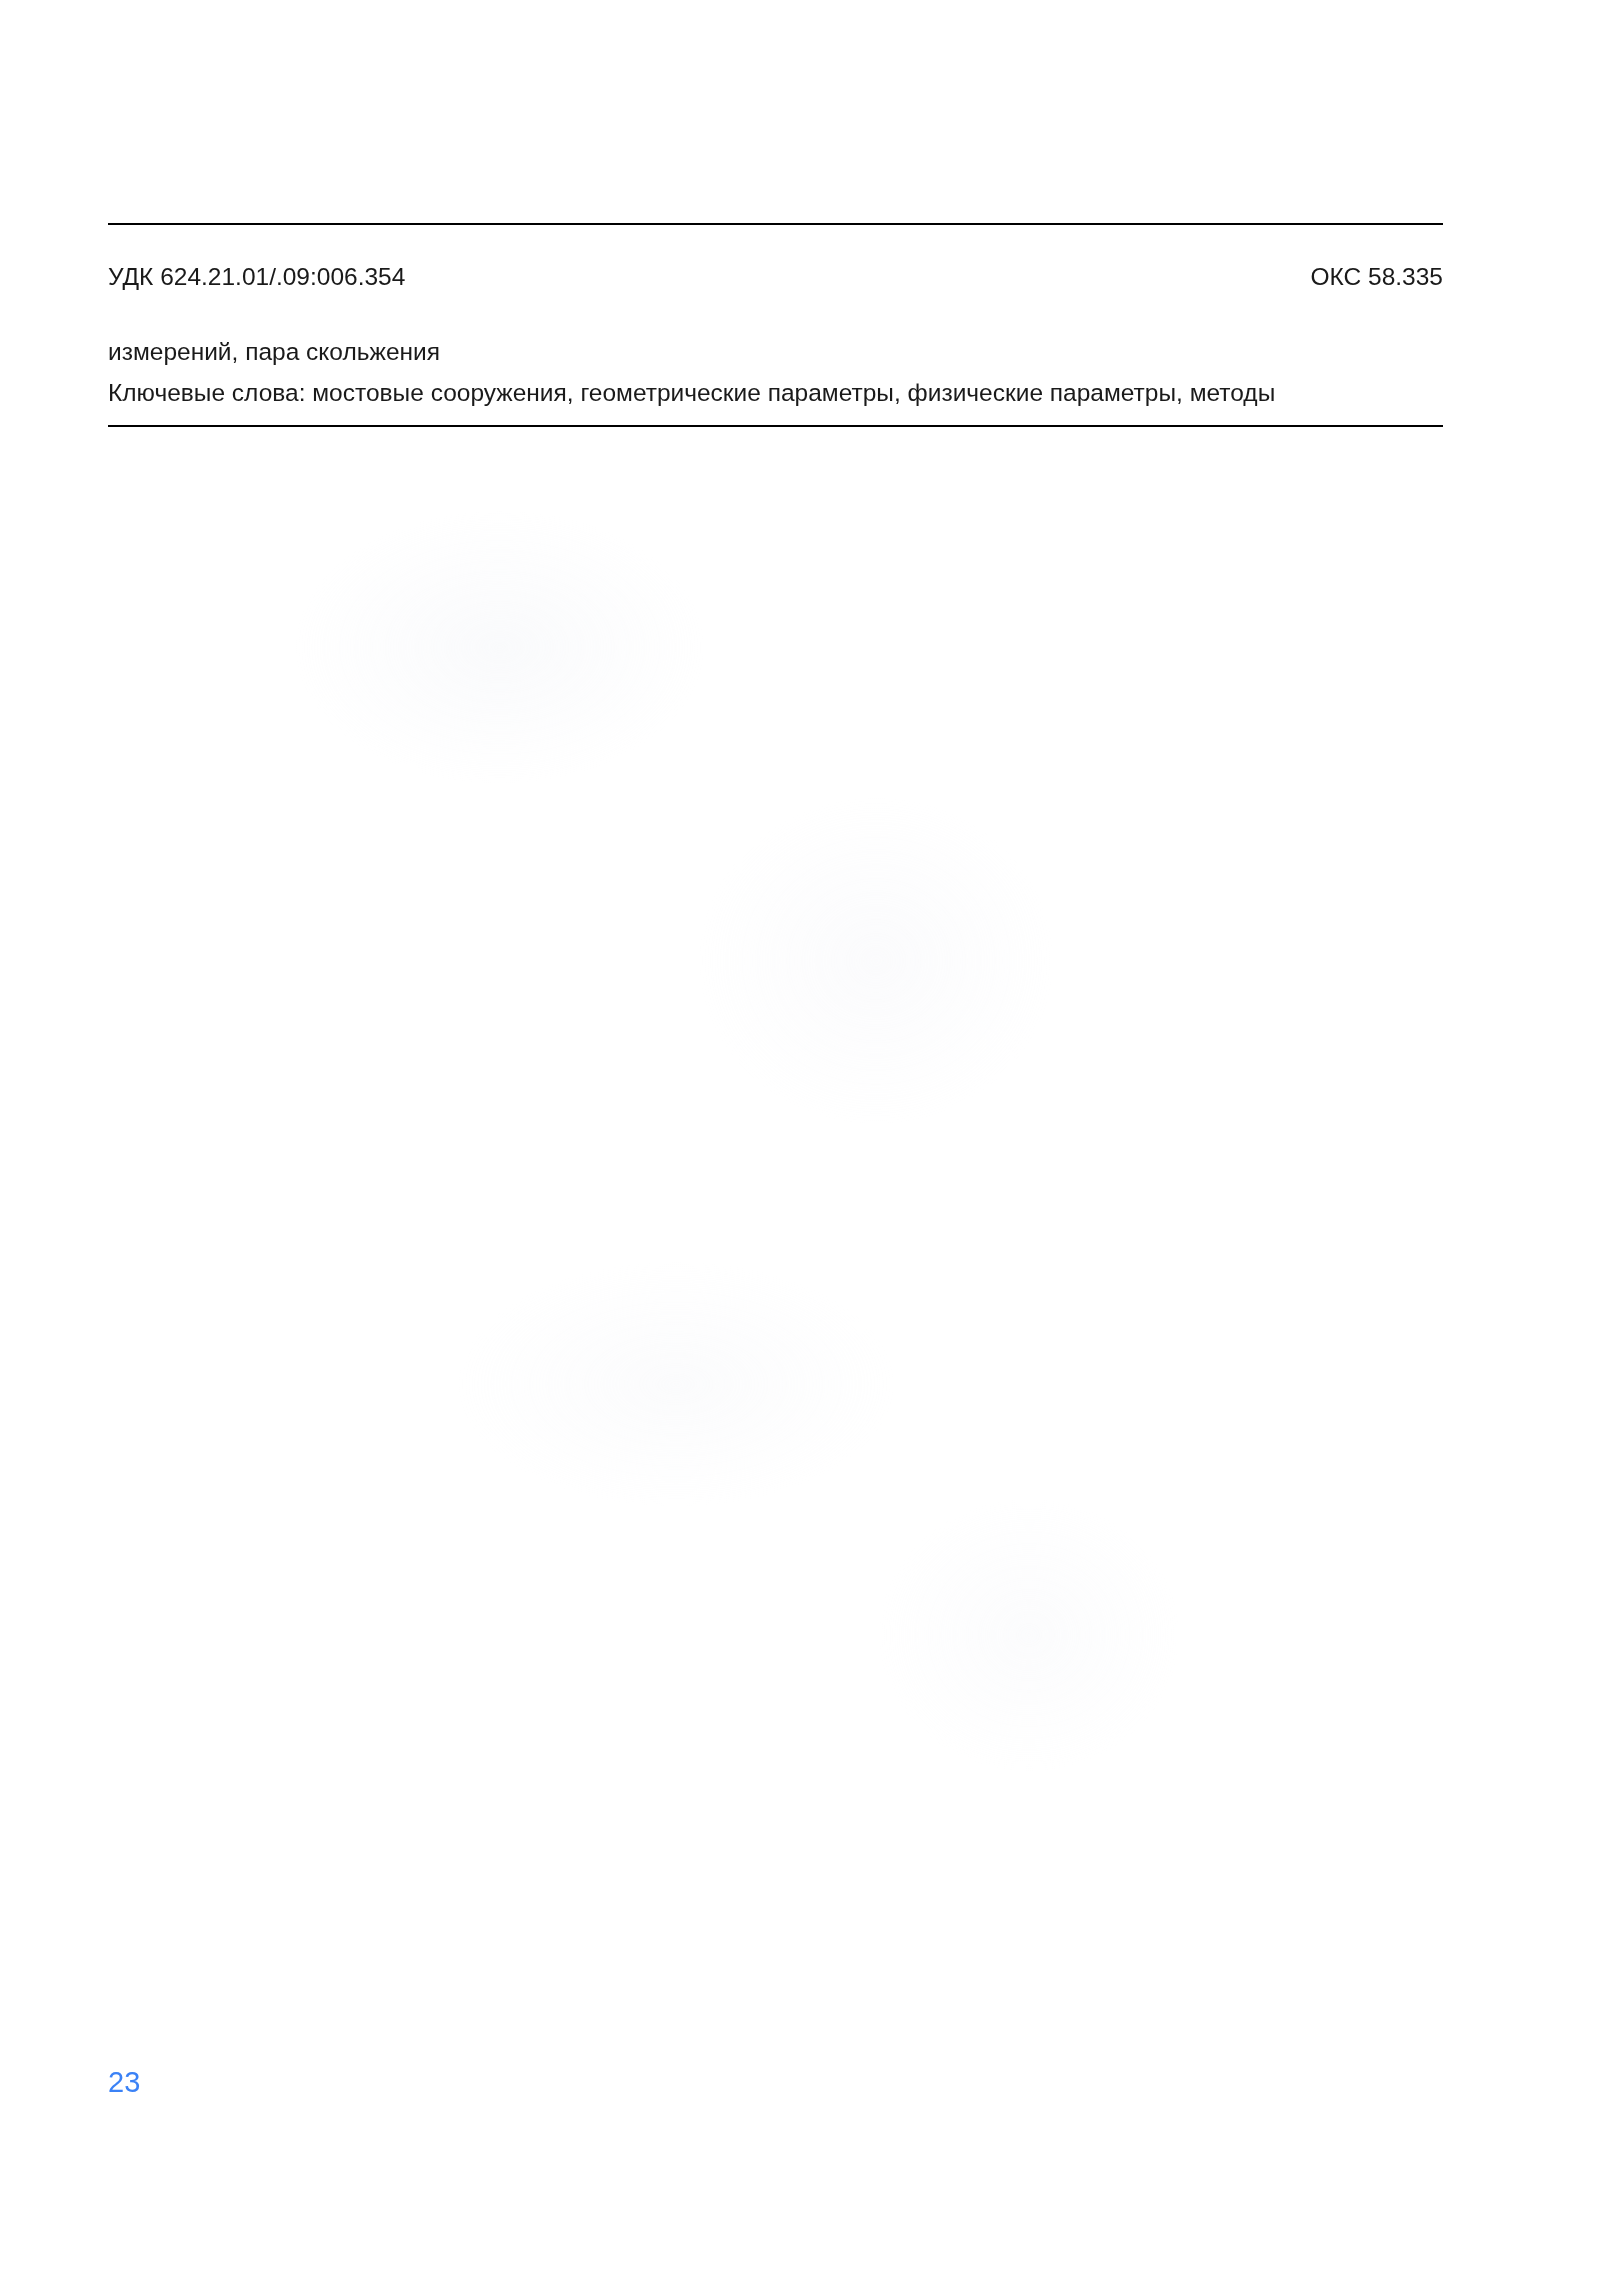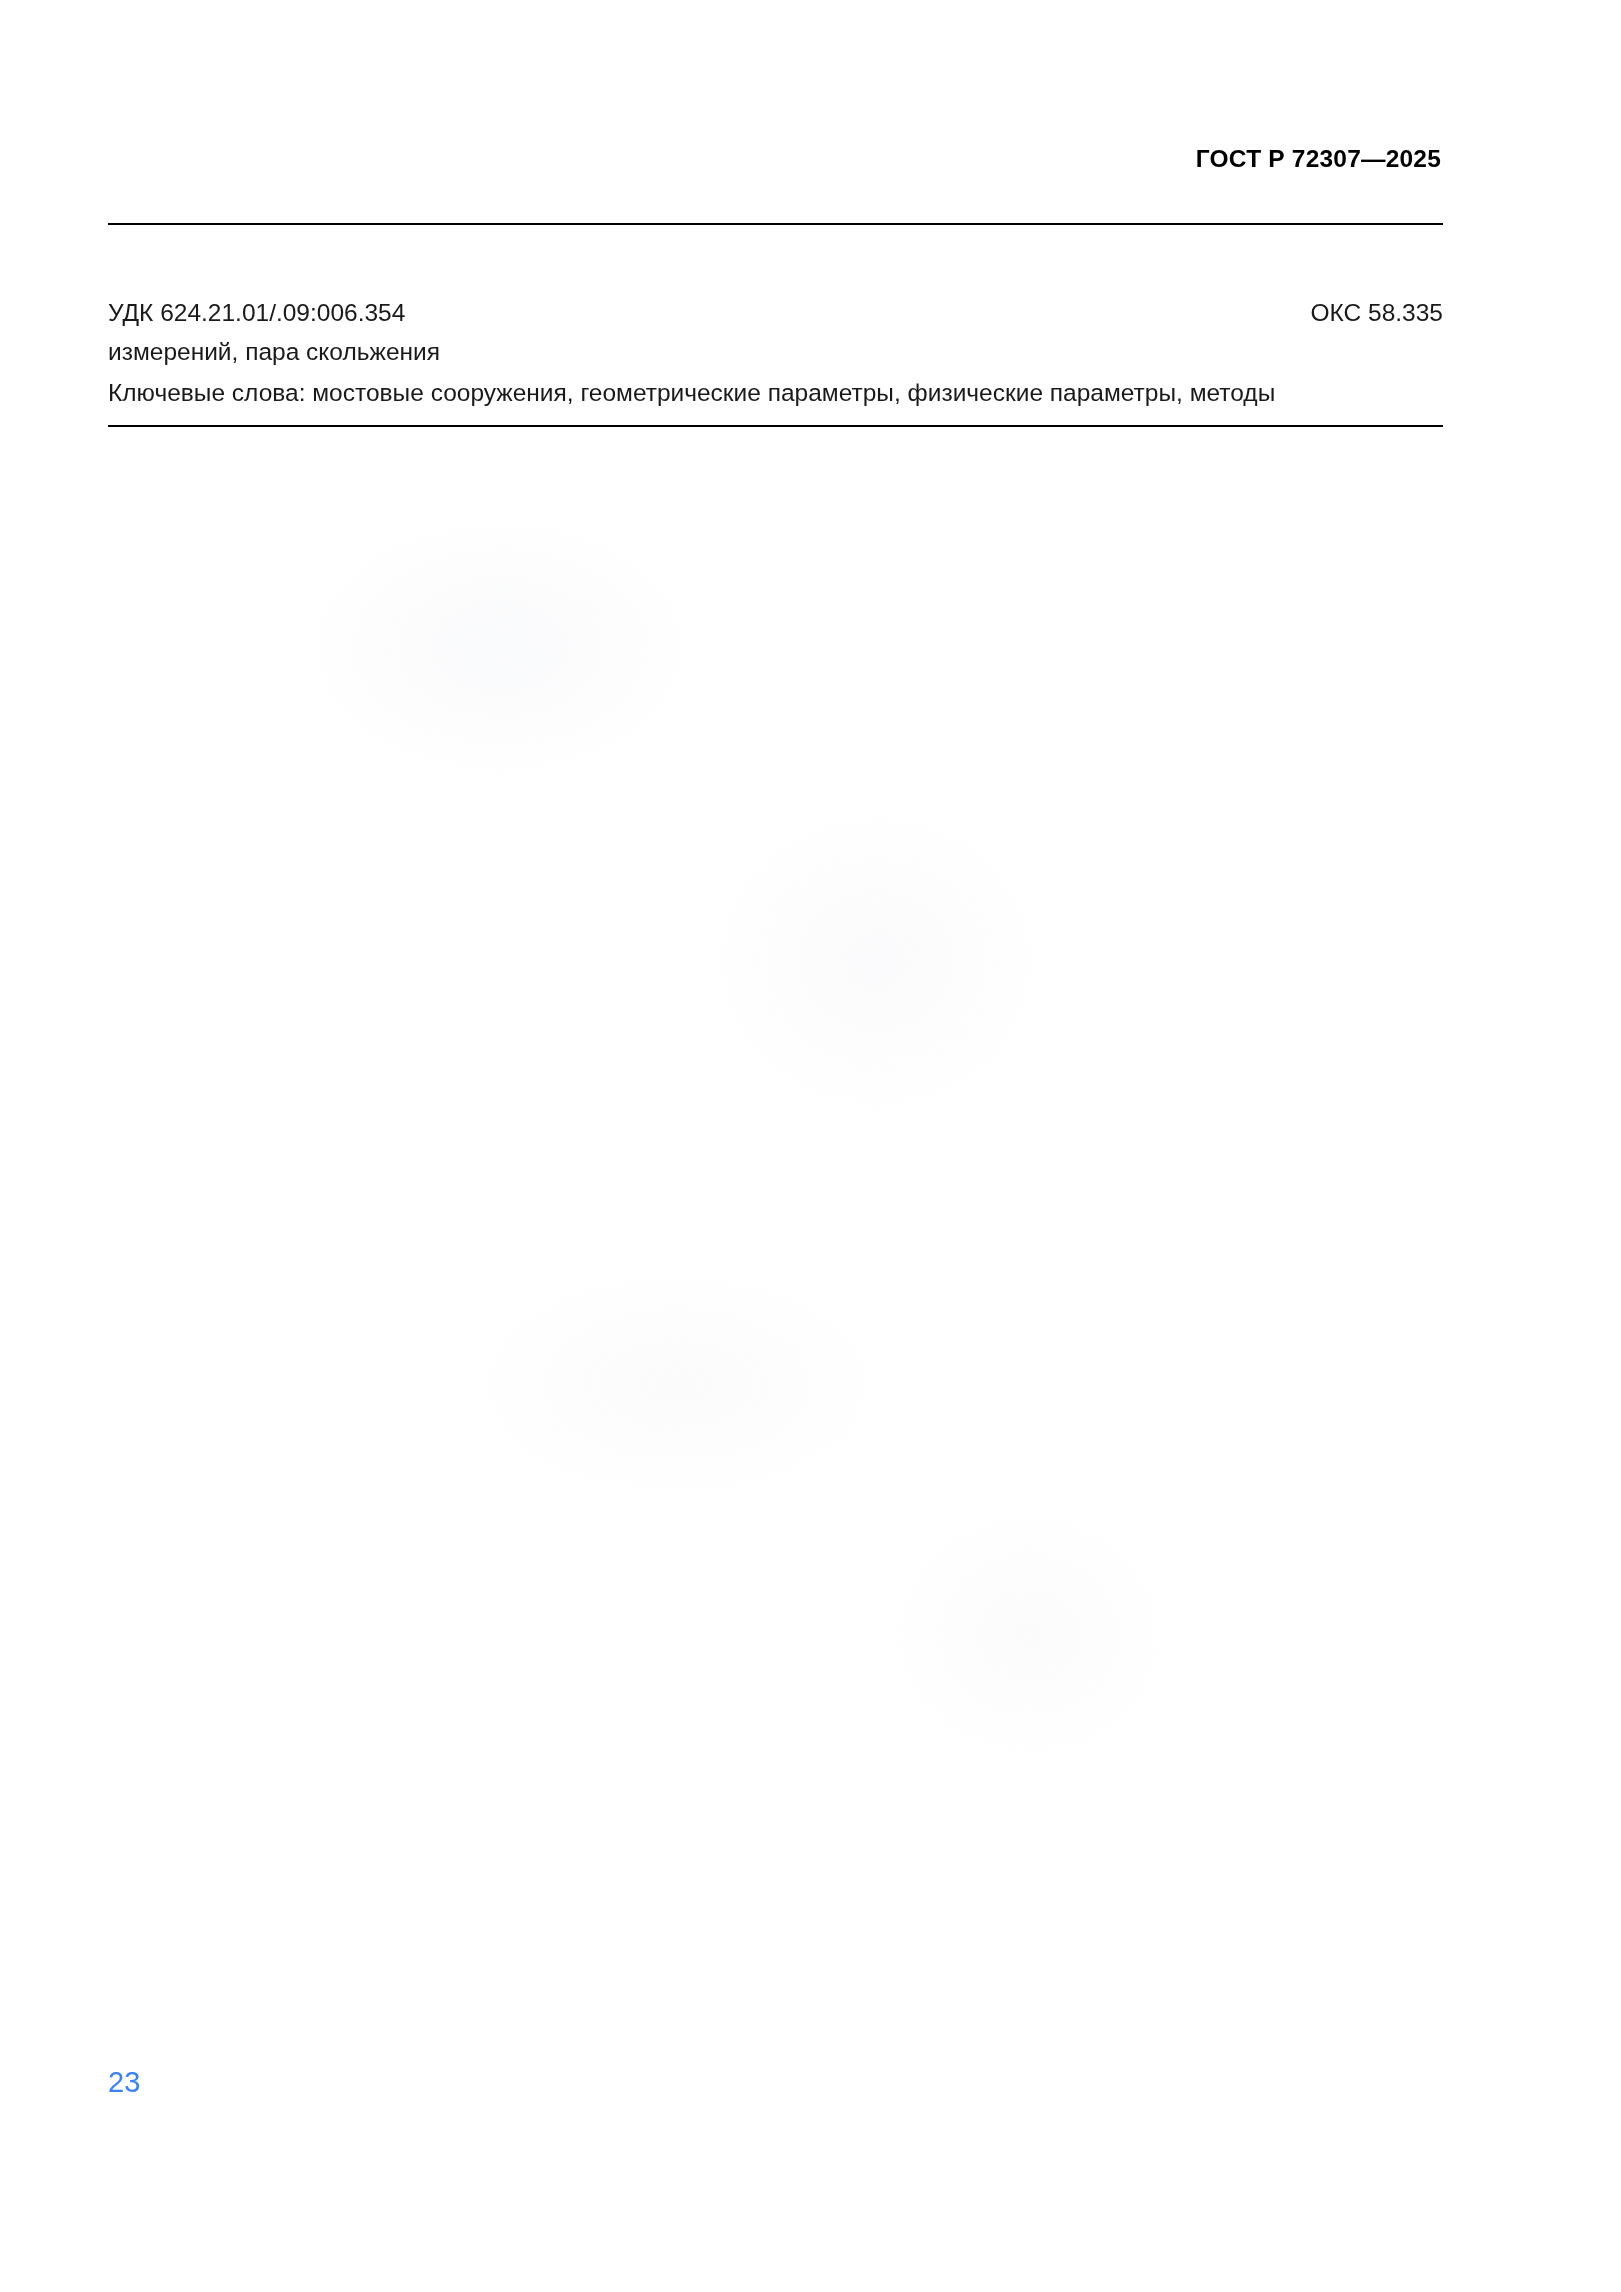--- a/index.html
+++ b/index.html
@@ -57,21 +57,20 @@
 
   
   .code-row {
     position: absolute;
     top: 263px;
     left: 108px;
     width: 1335px;
     height: 33px;
     font-size: 24.5px;
     color: #1a1a1a;
-    margin-top: 36px;
   }
   .code-udk {
     position: absolute;
     left: 0;
     top: 0;
     white-space: nowrap;
   }
   .code-oks {
     position: absolute;
     right: 0;
@@ -123,21 +122,20 @@
       radial-gradient(ellipse 255px 235px at 62% 35%, rgba(240,241,246,0.8), rgba(255,255,255,0) 70%),
       radial-gradient(ellipse 314px 176px at 45% 62%, rgba(241,242,246,0.8), rgba(255,255,255,0) 70%),
       radial-gradient(ellipse 216px 196px at 75% 78%, rgba(242,243,247,0.8), rgba(255,255,255,0) 70%);
   }
 </style>
 </head>
 <body>
 
 <div class="page">
 
-  <div class="doc-header">ГОСТ Р 72307—2025</div>
 
   <div class="rule rule-top"></div>
 
   <div class="code-row">
     <span class="code-udk">УДК 624.21.01/.09:006.354</span>
     <span class="code-oks">ОКС 58.335</span>
   </div>
 
   <div class="keywords">
     <span class="kw-line kw-line-2">измерений, пара скольжения</span>

